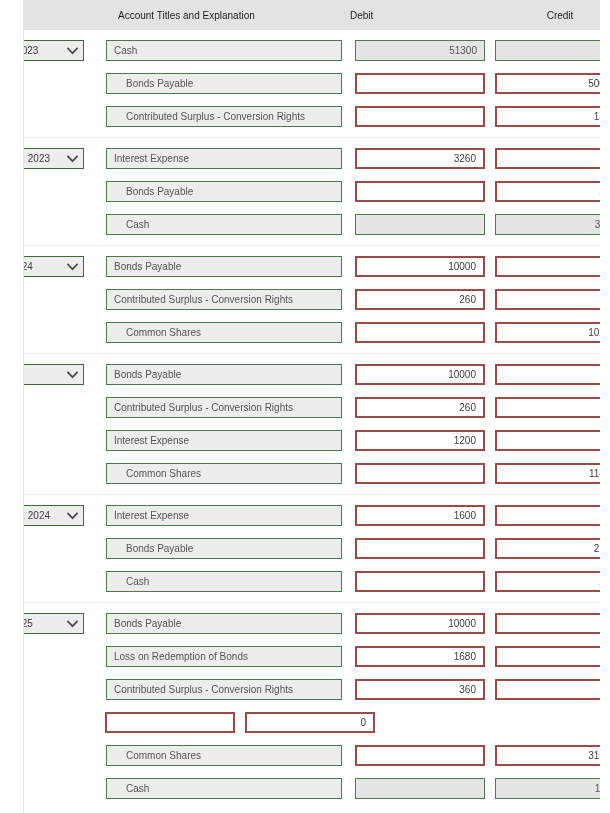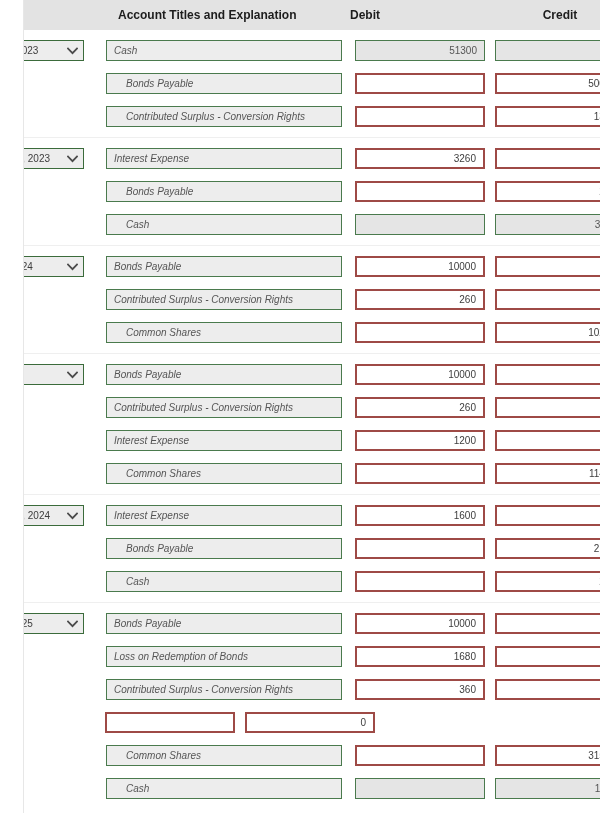--- a/index.html
+++ b/index.html
@@ -55,22 +55,22 @@
 
   
   .table-head {
     display: flex;
     align-items: center;
     height: 30px;
     background: #e3e3e3;
     width: 700px;
   }
   .th {
-    font-weight: bold;
-    font-size: 12px;
+    font-weight: normal;
+    font-size: 10px;
     color: #1d1d1d;
     box-sizing: border-box;
   }
   .th-date    { width: 146px; padding-left: 46px; }
   .th-account { width: 250px; padding-left: 18px; }
   .th-debit   { width: 140px; text-align: left; }
   .th-credit  { width: 140px; text-align: center; }
 
   
   .entry-group {
@@ -124,21 +124,20 @@
   }
   .chev svg { display: block; }
 
   
   .cell-account {
     width: 250px;
     flex: 0 0 250px;
     box-sizing: border-box;
     padding-left: 6px;
     padding-right: 8px;
-    font-style: italic;
   }
   .account-input {
     box-sizing: border-box;
     width: 100%;
     height: 21px;
     background: #ededed;
     border: 1px solid #4a7a4d;
     font-size: 10px;
     color: #555555;
     line-height: 19px;

